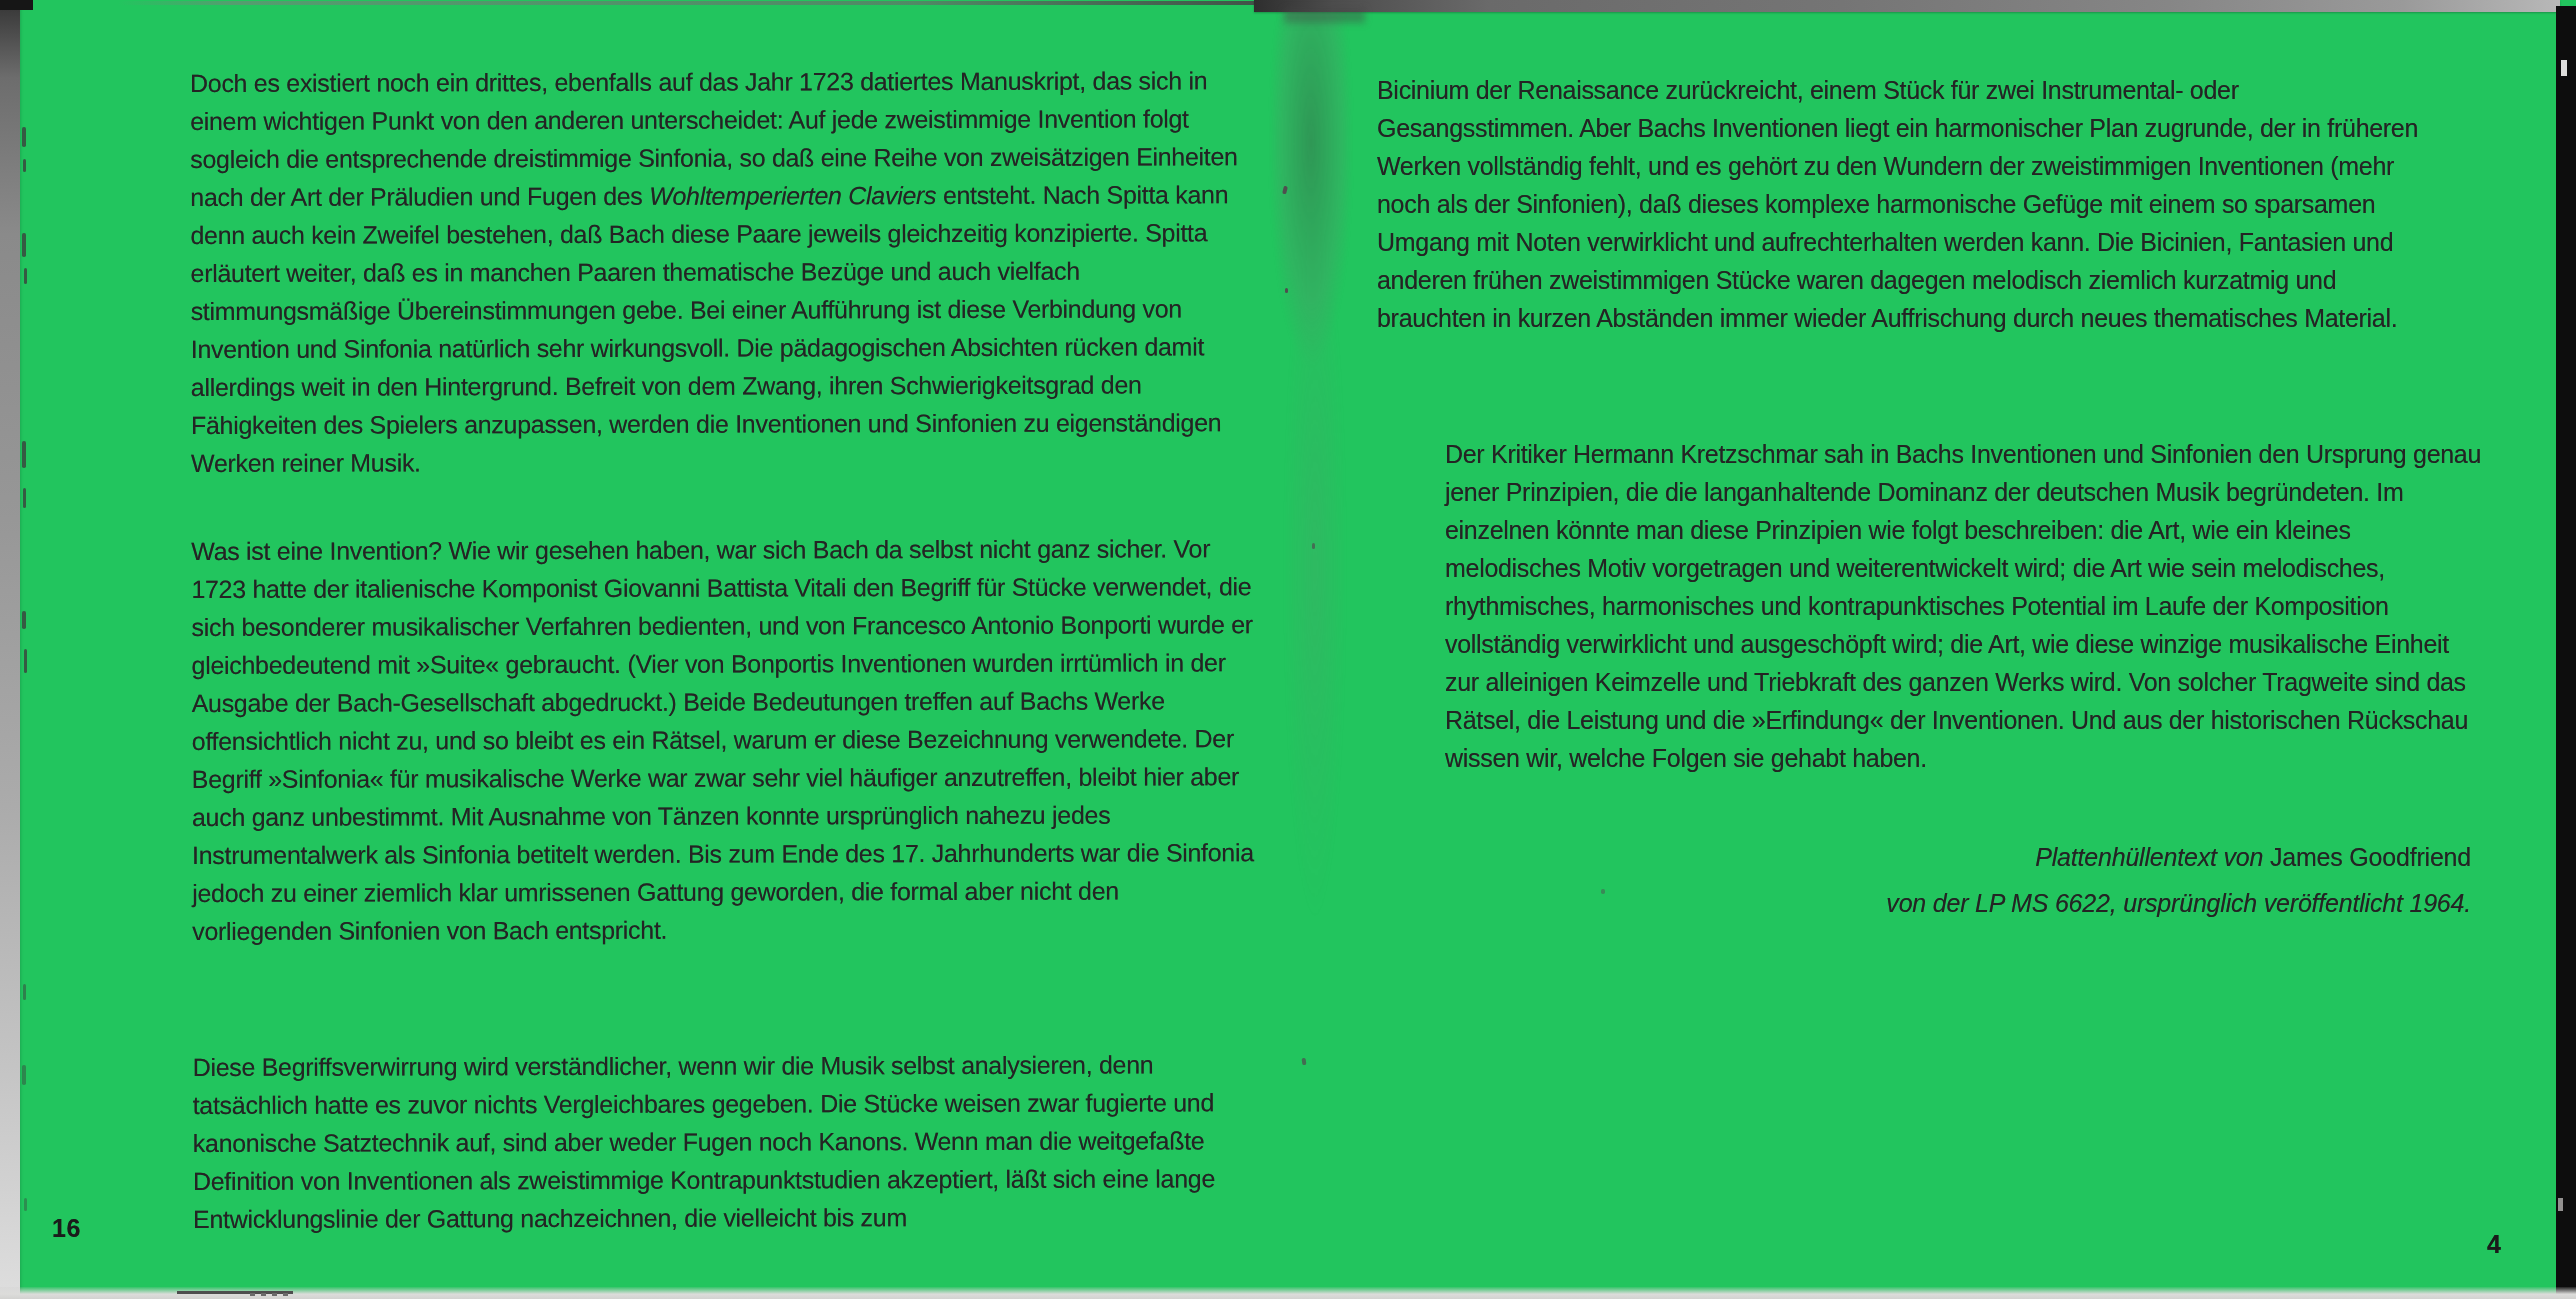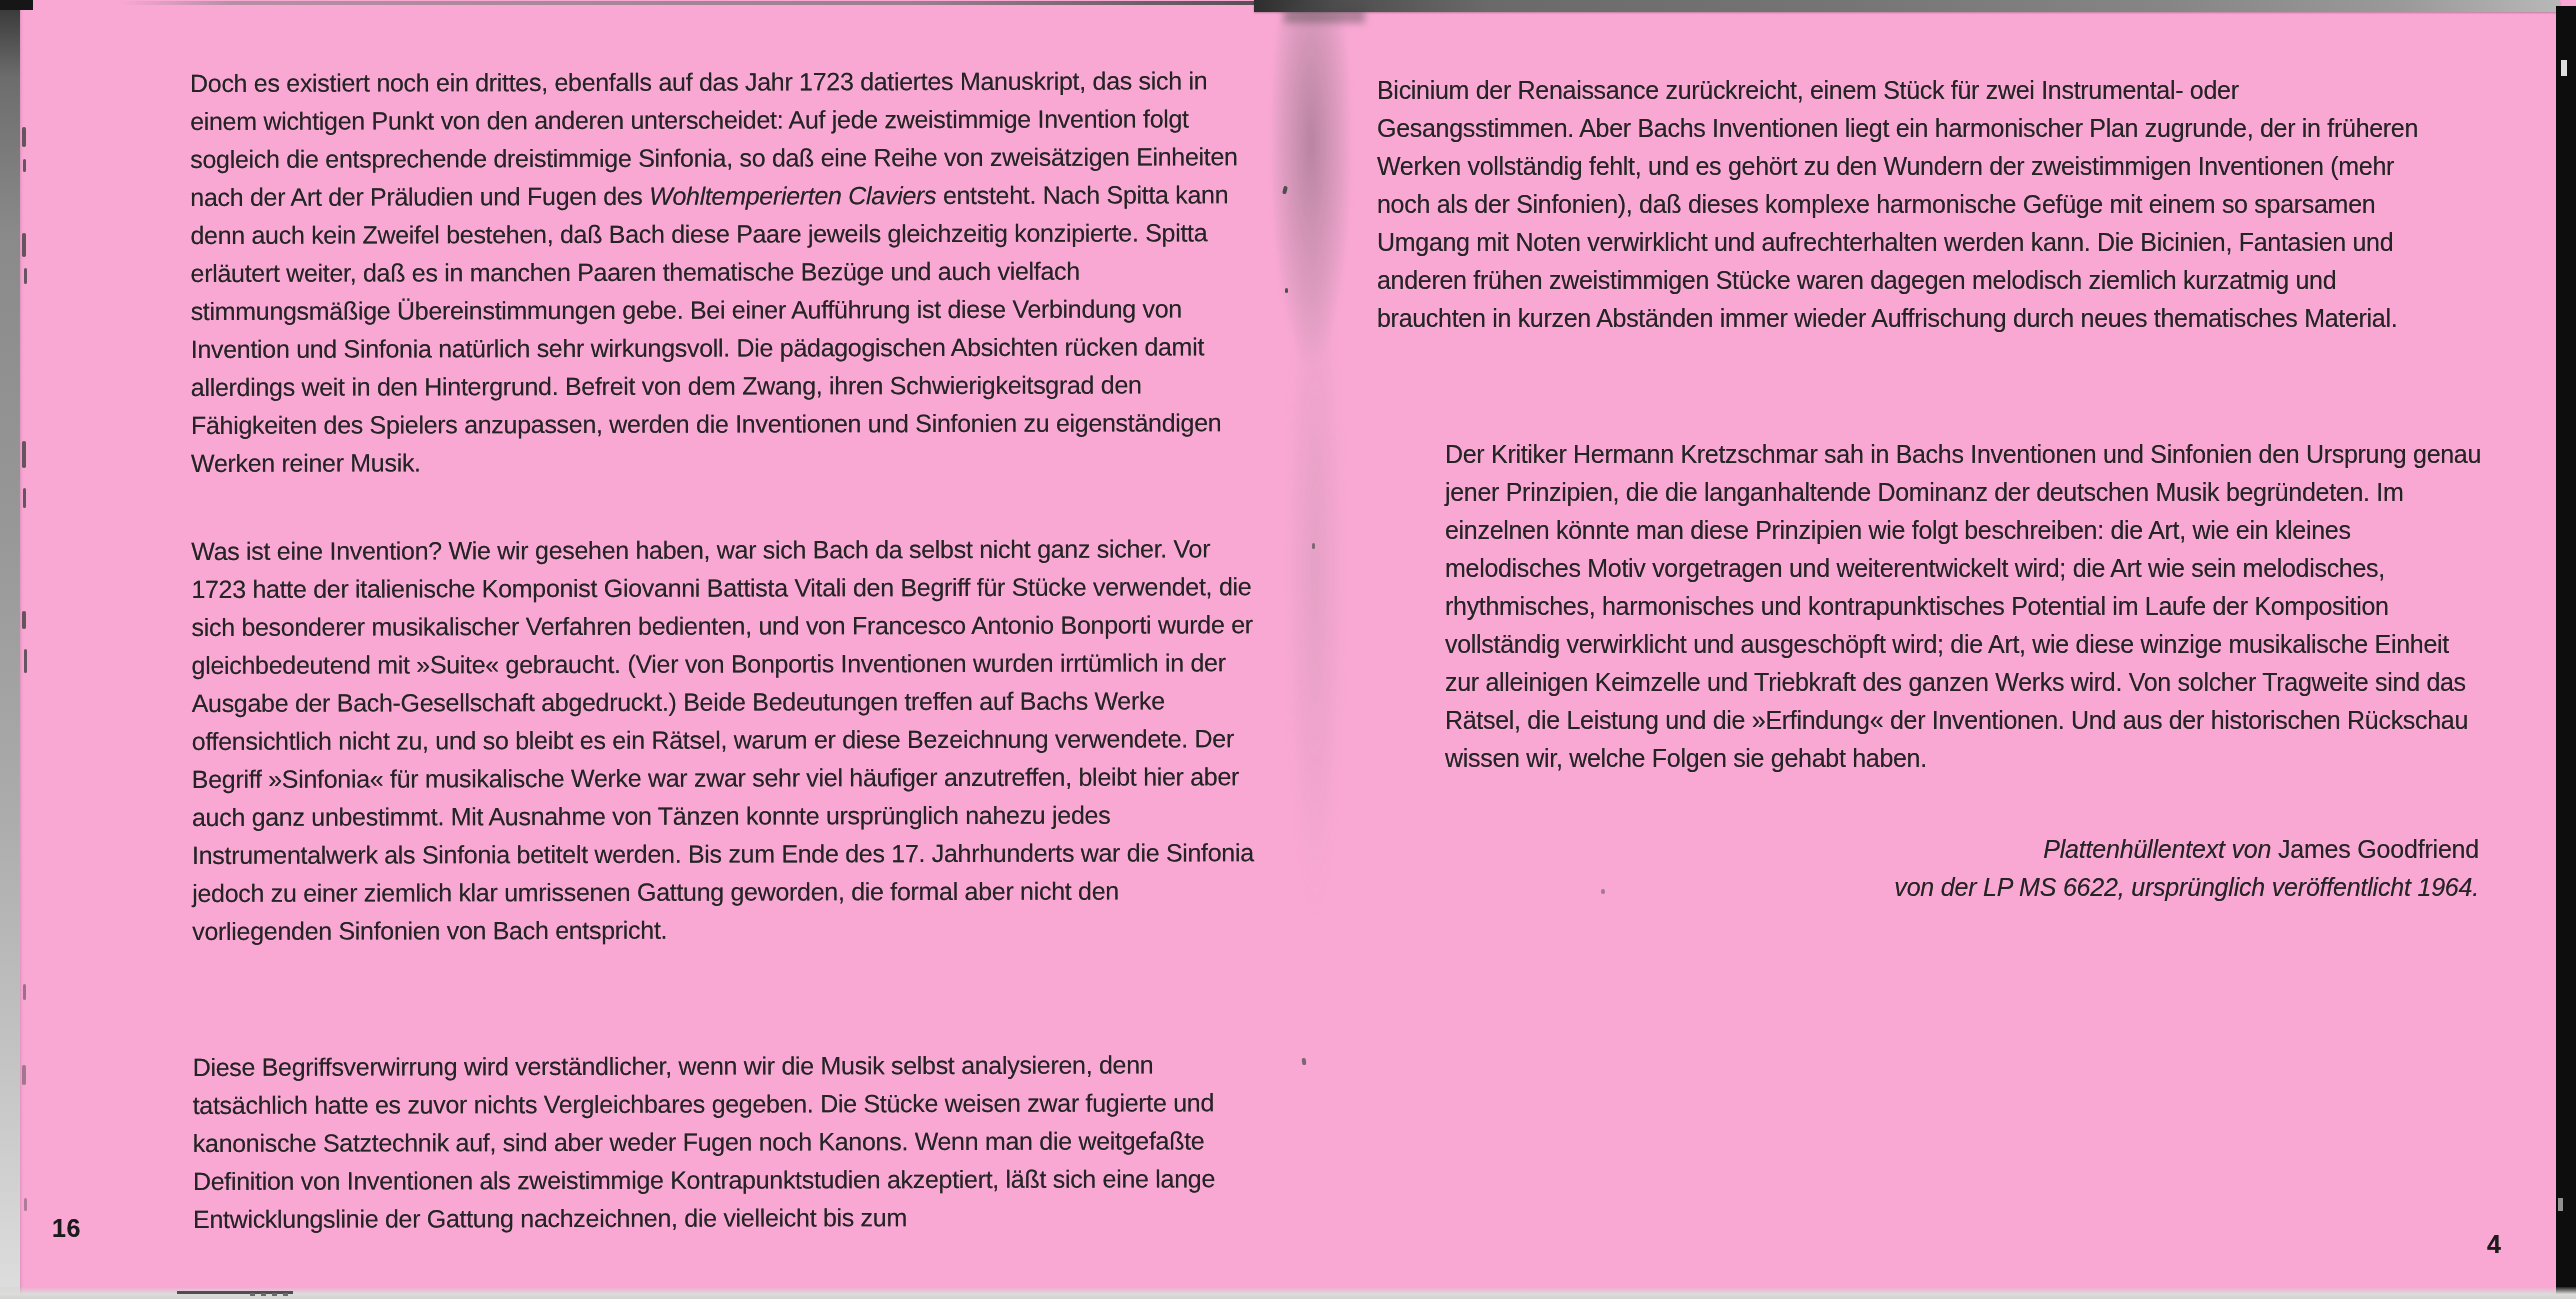--- a/index.html
+++ b/index.html
@@ -1,18 +1,18 @@
 <!DOCTYPE html>
 <html style="font-size:14.5px"><head>
 <meta charset="utf-8">
 <style>
   html,body{margin:0;padding:0;background:#e9e9e7;}
   .scan{
     position:relative; width:2576px; height:1300px; overflow:hidden;
-    background:#f9a8d4;
+    background:#22c55e;
     font-family:"Liberation Sans", sans-serif;
     color:#242424;
   }
   
   .para{
     position:absolute; margin:0;
     font-size:25px; line-height:38px; letter-spacing:-0.3px;
     text-align:left; hyphens:none;
     text-shadow:0 0 0.5px rgba(40,40,40,.55);
   }
@@ -22,21 +22,21 @@
   #lp1{left:190px; top:64px;  width:1067px;}
   #lp2{left:190px; top:532px; width:1067px;}
   #lp3{left:190px; top:1048px;width:1067px;}
   #rp1{left:1377px; top:71px;  width:1042px;}
   #rp2{left:1445px; top:435px; width:1042px;}
   .credits{
     position:absolute; left:1445px; top:830px; width:1034px;
     text-align:right; font-size:25px; line-height:38px; letter-spacing:-0.2px;
     text-shadow:0 0 0.5px rgba(40,40,40,.5);
   }
-  .credit-line{margin:0;}
+  .credit-line{margin:8px;}
   .pagenum{
     position:absolute; font-size:25px; font-weight:700; color:#1b1b1b;
     letter-spacing:0.5px; text-shadow:0 0 0.5px rgba(0,0,0,.5);
   }
   .pagenum-left{left:52px; top:1214px;}
   .pagenum-right{left:2487px; top:1230px;}
 
   
   .edge-left{position:absolute; left:0; top:0; width:20px; height:1300px;
     background:linear-gradient(180deg,#343434 0,#6d6d6d 6%,#8a8a8a 18%,#979797 40%,#ababab 62%,#c4c4c4 82%,#dedede 100%);

